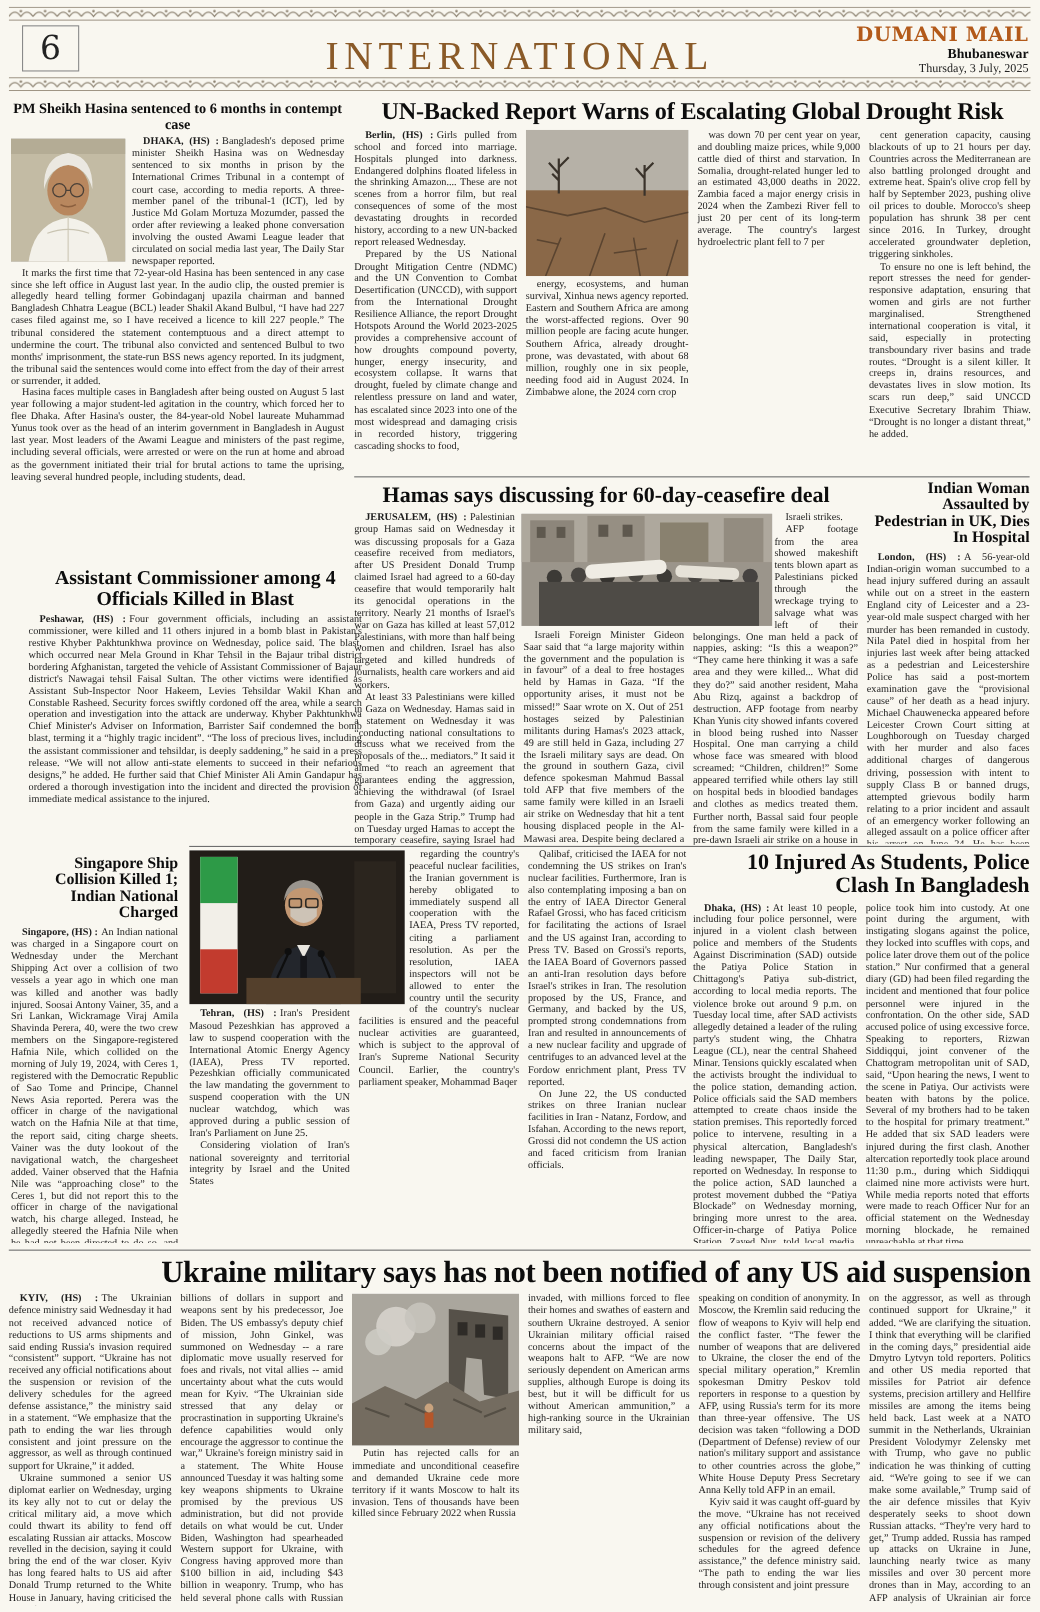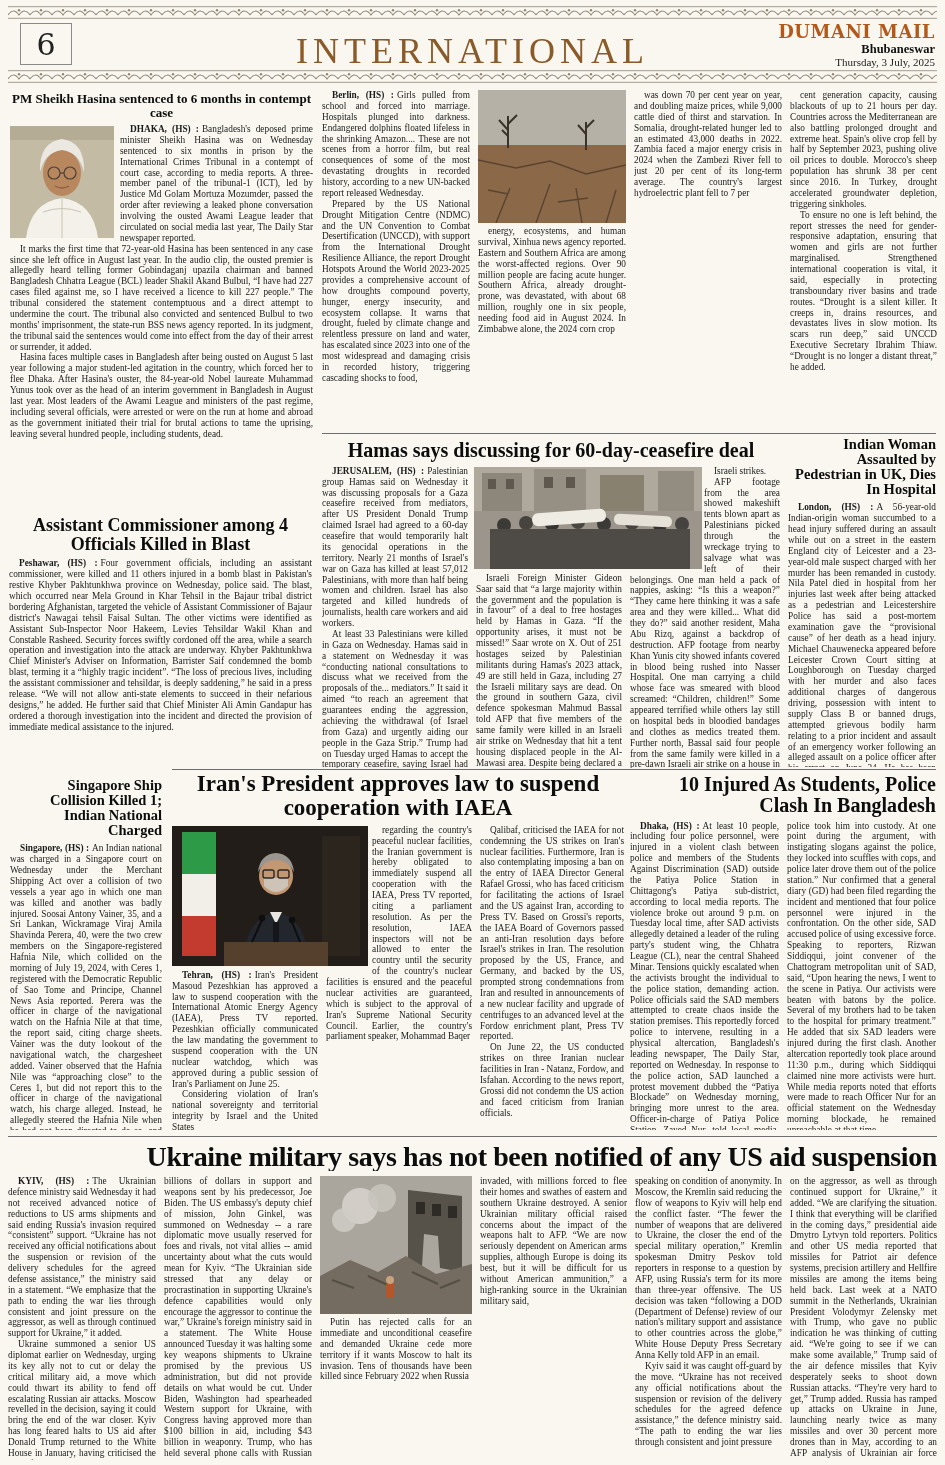--- a/index.html
+++ b/index.html
@@ -90,20 +90,21 @@
       <line x1="50" y1="47" x2="54" y2="47" stroke="#4a4038" stroke-width="1.2"></line>
       <path d="M45 60 Q52 64 59 60" stroke="#8a5f3e" fill="none" stroke-width="1.3"></path>
     </svg>
     <p class="bp"><b class="dl">DHAKA, (HS) :</b><span>Bangladesh's deposed prime minister Sheikh Hasina was on Wednesday sentenced to six months in prison by the International Crimes Tribunal in a contempt of court case, according to media reports. A three-member panel of the tribunal-1 (ICT), led by Justice Md Golam Mortuza Mozumder, passed the order after reviewing a leaked phone conversation involving the ousted Awami League leader that circulated on social media last year, The Daily Star newspaper reported.</span></p>
     <p class="bp">It marks the first time that 72-year-old Hasina has been sentenced in any case since she left office in August last year. In the audio clip, the ousted premier is allegedly heard telling former Gobindaganj upazila chairman and banned Bangladesh Chhatra League (BCL) leader Shakil Akand Bulbul, “I have had 227 cases filed against me, so I have received a licence to kill 227 people.” The tribunal considered the statement contemptuous and a direct attempt to undermine the court. The tribunal also convicted and sentenced Bulbul to two months' imprisonment, the state-run BSS news agency reported. In its judgment, the tribunal said the sentences would come into effect from the day of their arrest or surrender, it added.</p>
     <p class="bp">Hasina faces multiple cases in Bangladesh after being ousted on August 5 last year following a major student-led agitation in the country, which forced her to flee Dhaka. After Hasina's ouster, the 84-year-old Nobel laureate Muhammad Yunus took over as the head of an interim government in Bangladesh in August last year. Most leaders of the Awami League and ministers of the past regime, including several officials, were arrested or were on the run at home and abroad as the government initiated their trial for brutal actions to tame the uprising, leaving several hundred people, including students, dead.</p>
   </div>
 </section>
 
 <section class="article abs" style="left:322px;top:90px;width:615px;height:340px">
+  <h2 class="hl one-line" style="font-size:22px;letter-spacing:-0.2px">UN-Backed Report Warns of Escalating Global Drought Risk</h2>
   <div class="cols">
     <div class="col" style="width:148px">
       <p class="bp"><b class="dl">Berlin, (HS) :</b><span>Girls pulled from school and forced into marriage. Hospitals plunged into darkness. Endangered dolphins floated lifeless in the shrinking Amazon.... These are not scenes from a horror film, but real consequences of some of the most devastating droughts in recorded history, according to a new UN-backed report released Wednesday.</span></p>
       <p class="bp">Prepared by the US National Drought Mitigation Centre (NDMC) and the UN Convention to Combat Desertification (UNCCD), with support from the International Drought Resilience Alliance, the report Drought Hotspots Around the World 2023-2025 provides a comprehensive account of how droughts compound poverty, hunger, energy insecurity, and ecosystem collapse. It warns that drought, fueled by climate change and relentless pressure on land and water, has escalated since 2023 into one of the most widespread and damaging crisis in recorded history, triggering cascading shocks to food,</p>
     </div>
     <div class="col" style="width:148px">
       <svg class="ph" width="148" height="133" viewBox="0 0 148 133">
         <rect width="148" height="60" fill="#b6b1a7"></rect>
         <rect y="55" width="148" height="78" fill="#8a6848"></rect>
         <path d="M0 70 L38 78 L72 71 L108 84 L148 75" stroke="#5a4430" stroke-width="1.5" fill="none"></path>
@@ -162,32 +163,31 @@
       <p class="bp">AFP footage from the area showed makeshift tents blown apart as Palestinians picked through the wreckage trying to salvage what was left of their belongings. One man held a pack of nappies, asking: “Is this a weapon?” “They came here thinking it was a safe area and they were killed... What did they do?” said another resident, Maha Abu Rizq, against a backdrop of destruction. AFP footage from nearby Khan Yunis city showed infants covered in blood being rushed into Nasser Hospital. One man carrying a child whose face was smeared with blood screamed: “Children, children!” Some appeared terrified while others lay still on hospital beds in bloodied bandages and clothes as medics treated them. Further north, Bassal said four people from the same family were killed in a pre-dawn Israeli air strike on a house in Gaza City, and another five in a drone strike on a house in the central Deir el-Balah area.</p>
     </div>
   </div>
 </section>
 
 <section class="article abs" style="left:788px;top:437px;width:148px;height:330px">
   <h2 class="hl hl-left" style="font-size:14.5px">Indian Woman Assaulted by Pedestrian in UK, Dies In Hospital</h2>
   <p class="bp"><b class="dl">London, (HS) :</b><span>A 56-year-old Indian-origin woman succumbed to a head injury suffered during an assault while out on a street in the eastern England city of Leicester and a 23-year-old male suspect charged with her murder has been remanded in custody. Nila Patel died in hospital from her injuries last week after being attacked as a pedestrian and Leicestershire Police has said a post-mortem examination gave the “provisional cause” of her death as a head injury. Michael Chauwenecka appeared before Leicester Crown Court sitting at Loughborough on Tuesday charged with her murder and also faces additional charges of dangerous driving, possession with intent to supply Class B or banned drugs, attempted grievous bodily harm relating to a prior incident and assault of an emergency worker following an alleged assault on a police officer after his arrest on June 24. He has been additionally charged with causing actual bodily harm in connection with a separate victim in London earlier. “A post-mortem examination has been conducted and a provisional cause of Nila's death has been given as a head injury,” Leicestershire Police said.</span></p>
 </section>
 
-<section class="article abs" style="left:9px;top:516px;width:303px;height:256px">
+<section class="article abs" style="left:26px;top:516px;width:303px;height:256px">
   <h2 class="hl" style="font-size:18px">Assistant Commissioner among 4 Officials Killed in Blast</h2>
   <p class="bp"><b class="dl">Peshawar, (HS) :</b><span>Four government officials, including an assistant commissioner, were killed and 11 others injured in a bomb blast in Pakistan's restive Khyber Pakhtunkhwa province on Wednesday, police said. The blast, which occurred near Mela Ground in Khar Tehsil in the Bajaur tribal district bordering Afghanistan, targeted the vehicle of Assistant Commissioner of Bajaur district's Nawagai tehsil Faisal Sultan. The other victims were identified as Assistant Sub-Inspector Noor Hakeem, Levies Tehsildar Wakil Khan and Constable Rasheed. Security forces swiftly cordoned off the area, while a search operation and investigation into the attack are underway. Khyber Pakhtunkhwa Chief Minister's Adviser on Information, Barrister Saif condemned the bomb blast, terming it a “highly tragic incident”. “The loss of precious lives, including the assistant commissioner and tehsildar, is deeply saddening,” he said in a press release. “We will not allow anti-state elements to succeed in their nefarious designs,” he added. He further said that Chief Minister Ali Amin Gandapur has ordered a thorough investigation into the incident and directed the provision of immediate medical assistance to the injured.</span></p>
 </section>
 
 <section class="article abs" style="left:10px;top:778px;width:152px;height:352px">
   <h2 class="hl hl-left" style="font-size:14.5px">Singapore Ship Collision Killed 1; Indian National Charged</h2>
   <p class="bp"><b class="dl">Singapore, (HS) :</b><span>An Indian national was charged in a Singapore court on Wednesday under the Merchant Shipping Act over a collision of two vessels a year ago in which one man was killed and another was badly injured. Soosai Antony Vainer, 35, and a Sri Lankan, Wickramage Viraj Amila Shavinda Perera, 40, were the two crew members on the Singapore-registered Hafnia Nile, which collided on the morning of July 19, 2024, with Ceres 1, registered with the Democratic Republic of Sao Tome and Principe, Channel News Asia reported. Perera was the officer in charge of the navigational watch on the Hafnia Nile at that time, the report said, citing charge sheets. Vainer was the duty lookout of the navigational watch, the chargesheet added. Vainer observed that the Hafnia Nile was “approaching close” to the Ceres 1, but did not report this to the officer in charge of the navigational watch, his charge alleged. Instead, he allegedly steered the Hafnia Nile when he had not been directed to do so, and failed to keep a proper lookout, resulting in the collision of two tankers, it added.</span></p>
 </section>
 
 <section class="article abs" style="left:172px;top:772px;width:452px;height:358px">
-  <h2 class="hl" style="font-size:23px">Iran's President approves law to suspend cooperation with IAEA</h2>
   <div class="cols rel">
     <svg class="ph-abs" style="left:0;top:1px" width="196" height="140" viewBox="0 0 196 140">
       <rect width="196" height="140" fill="#221d18"></rect>
       <rect x="10" y="6" width="34" height="124" fill="#f2efe8"></rect>
       <rect x="10" y="6" width="34" height="42" fill="#2d9a47"></rect>
       <rect x="10" y="90" width="34" height="40" fill="#c23b2e"></rect>
       <rect x="150" y="10" width="38" height="120" fill="#2b251e"></rect>
       <ellipse cx="104" cy="50" rx="17" ry="19" fill="#c29772"></ellipse>
       <path d="M86 46 Q88 28 104 27 Q120 28 122 46 Q116 34 104 34 Q92 34 86 46 Z" fill="#9a958e"></path>
       <path d="M92 60 Q104 72 116 60 L116 52 L92 52 Z" fill="#cfcac2" opacity="0.85"></path>

